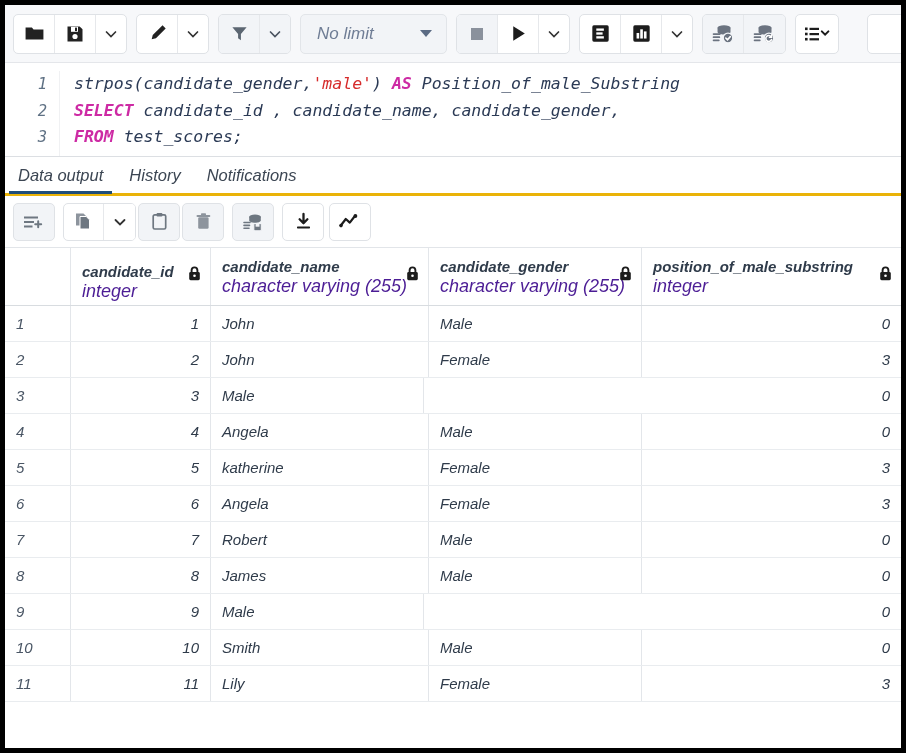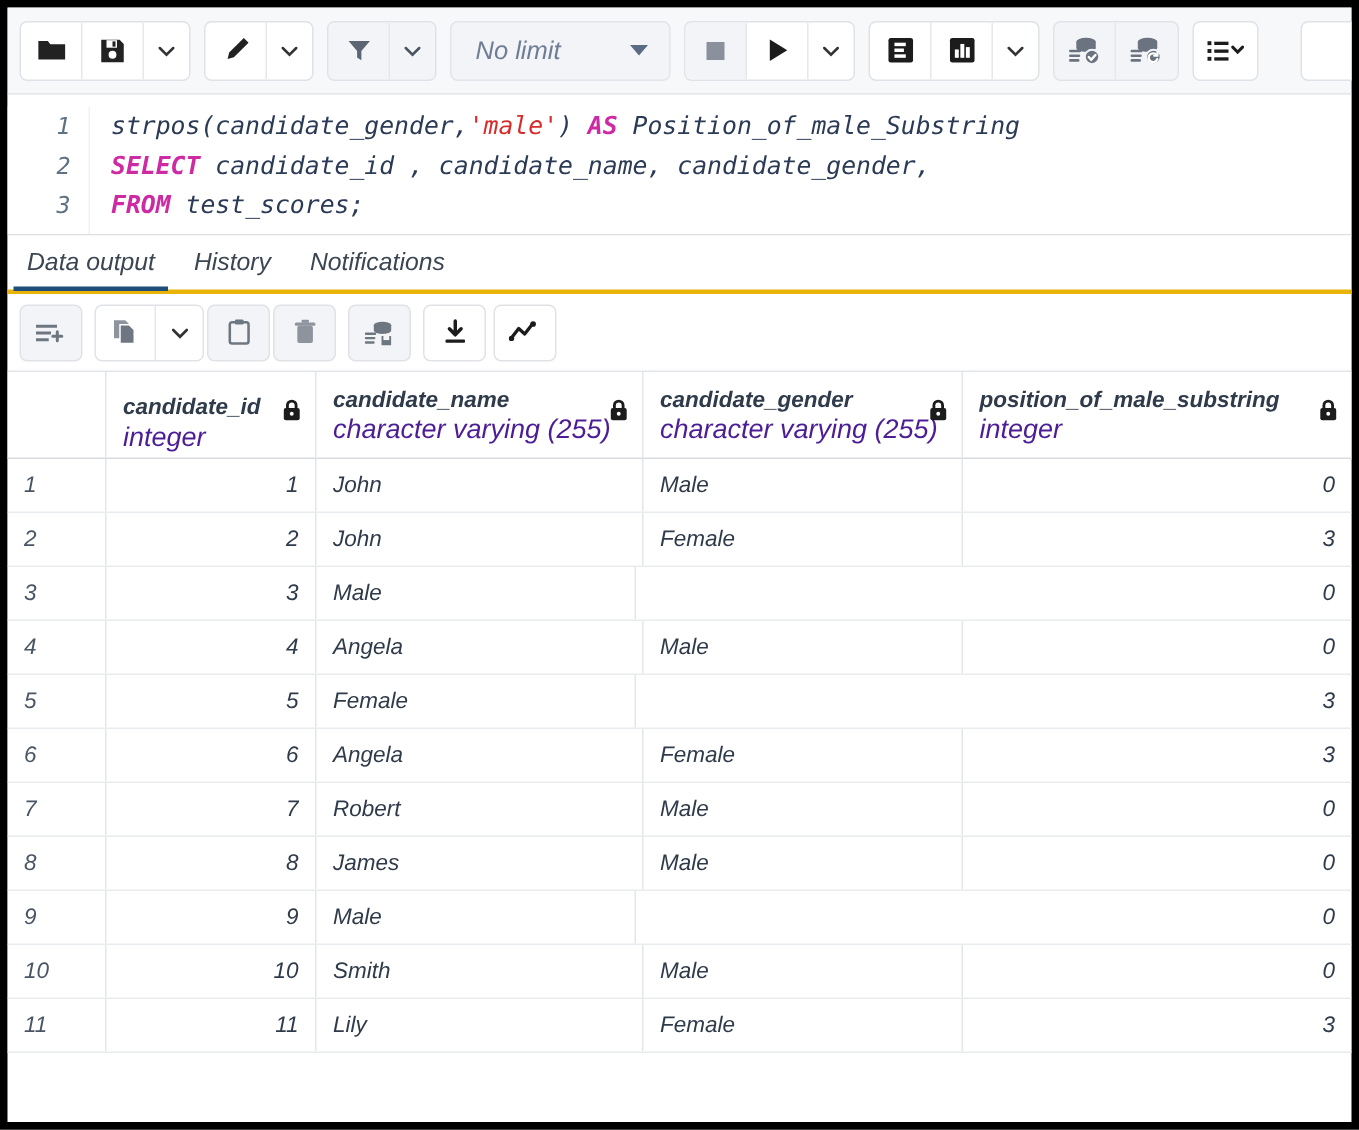--- a/index.html
+++ b/index.html
@@ -596,20 +596,21 @@
         <div class="grow">
           <div class="gc c0 rownum">4</div>
           <div class="gc c1 num">4</div>
           <div class="gc c2">Angela</div>
           <div class="gc c3">Male</div>
           <div class="gc c4 num">0</div>
         </div>
         <div class="grow">
           <div class="gc c0 rownum">5</div>
           <div class="gc c1 num">5</div>
+          <div class="gc c2">katherine</div>
           <div class="gc c3">Female</div>
           <div class="gc c4 num">3</div>
         </div>
         <div class="grow">
           <div class="gc c0 rownum">6</div>
           <div class="gc c1 num">6</div>
           <div class="gc c2">Angela</div>
           <div class="gc c3">Female</div>
           <div class="gc c4 num">3</div>
         </div>

